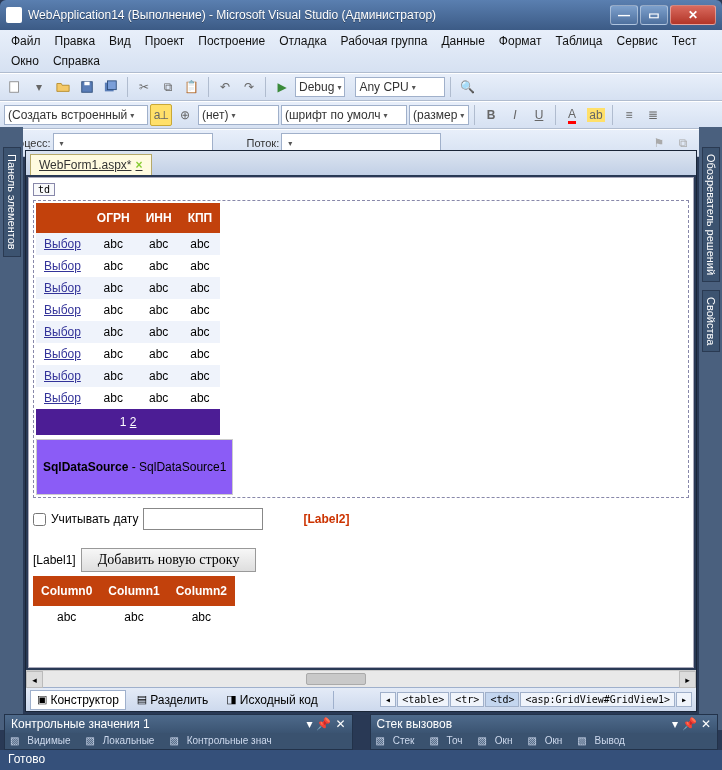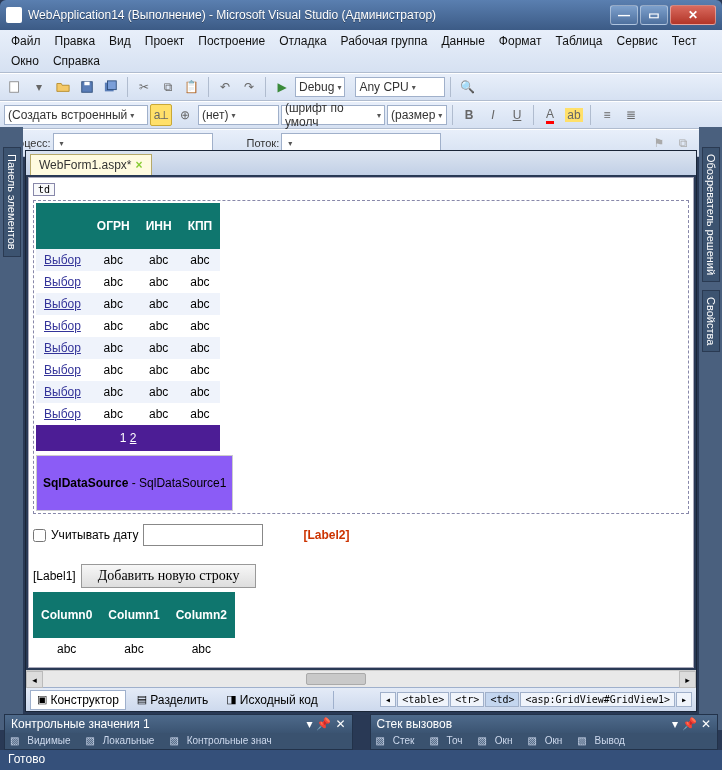--- a/index.html
+++ b/index.html
@@ -27,27 +27,27 @@
 
 
 .side-left { position:absolute; left:0; top:127px; bottom:40px; width:23px; background:#4a607e; display:flex; flex-direction:column; align-items:center; padding-top:20px;}
 .side-right { position:absolute; right:0; top:127px; bottom:40px; width:23px; background:#4a607e; display:flex; flex-direction:column; align-items:center; padding-top:20px;}
 .vtab { writing-mode: vertical-rl; color:#fff; font-size:11px; padding:6px 2px; margin-bottom:8px; background:#3c5370; border:1px solid #2a3a52;}
 .vtab.r { writing-mode: vertical-rl; }
 
 
 .docwrap { position:absolute; left:25px; right:25px; top:150px; bottom:58px; background:#293955; border:1px solid #1a2638; display:flex; flex-direction:column;}
 .tabstrip { height:24px; background: linear-gradient(#dbe4f1,#c2d0e6); display:flex; align-items:flex-end; padding-left:4px;}
-.doctab { background:#fffbe0; border:1px solid #b6a96a; border-bottom:none; padding:3px 8px; font-size:11px; color:#333; display:flex; gap:4px;}
+.doctab { background:#fffbe0; border:1px solid #b6a96a; border-bottom:none; padding:3px 8px; font-size:11px; color:#333; display:flex; gap:4px;text-decoration:underline;}
 .doctab .close-x { color:#8c3; font-weight:bold; cursor:default;}
 .design-surface { flex:1; background:#fff; overflow:auto; border:1px solid #aab; margin:2px; position:relative; padding:4px;}
 .crumb { display:inline-block; border:1px solid #88a; background:#f8f9fb; font-size:10px; padding:0 4px; margin-bottom:4px; font-family:monospace;}
 
 .grid { border-collapse:collapse; font-family:"Times New Roman",serif; font-size:15px;}
-.grid th { background:#0f766e; color:#fff; font-weight:bold; padding:16px 8px; text-align:center;}
+.grid th { background:#c2410c; color:#fff; font-weight:bold; padding:8px 8px; text-align:center;}
 .grid td { padding:4px 8px; text-align:center;}
 .grid tr.alt td { background:#eff3fb;}
 .grid tr.norm td { background:#fff;}
 .grid a { color:#333399; text-decoration:underline;}
 .grid .pager td { background:#4c1d95; color:#fff; text-align:center; padding:6px;}
 .grid .pager a {color:#fff;}
 
 .ds-label { font-family:Tahoma,sans-serif; font-size:11px; background:#8b5cf6; border:1px solid #ccc; padding:20px 6px; margin-top:4px; display:inline-block;}
 .ds-label b { font-weight:bold;}
 
@@ -160,21 +160,21 @@
   <div class="dd" style="width:144px">
       <span>(Создать встроенный</span>
       <span class="car">▾</span>
     </div>
   <div class="tbtn" style="background:#ffe06a;border-color:#c9a836;">a⟂</div>
   <div class="tbtn">⊕</div>
   <div class="dd" style="width:81px">
       <span>(нет)</span>
       <span class="car">▾</span>
     </div>
-  <div class="dd" style="width:104px">
+  <div class="dd" style="width:126px">
       <span>(шрифт по умолч</span>
       <span class="car">▾</span>
     </div>
   <div class="dd" style="width:60px">
       <span>(размер</span>
       <span class="car">▾</span>
     </div>
   <div class="tsep"></div>
   <div class="tbtn">
       <b>B</b>

